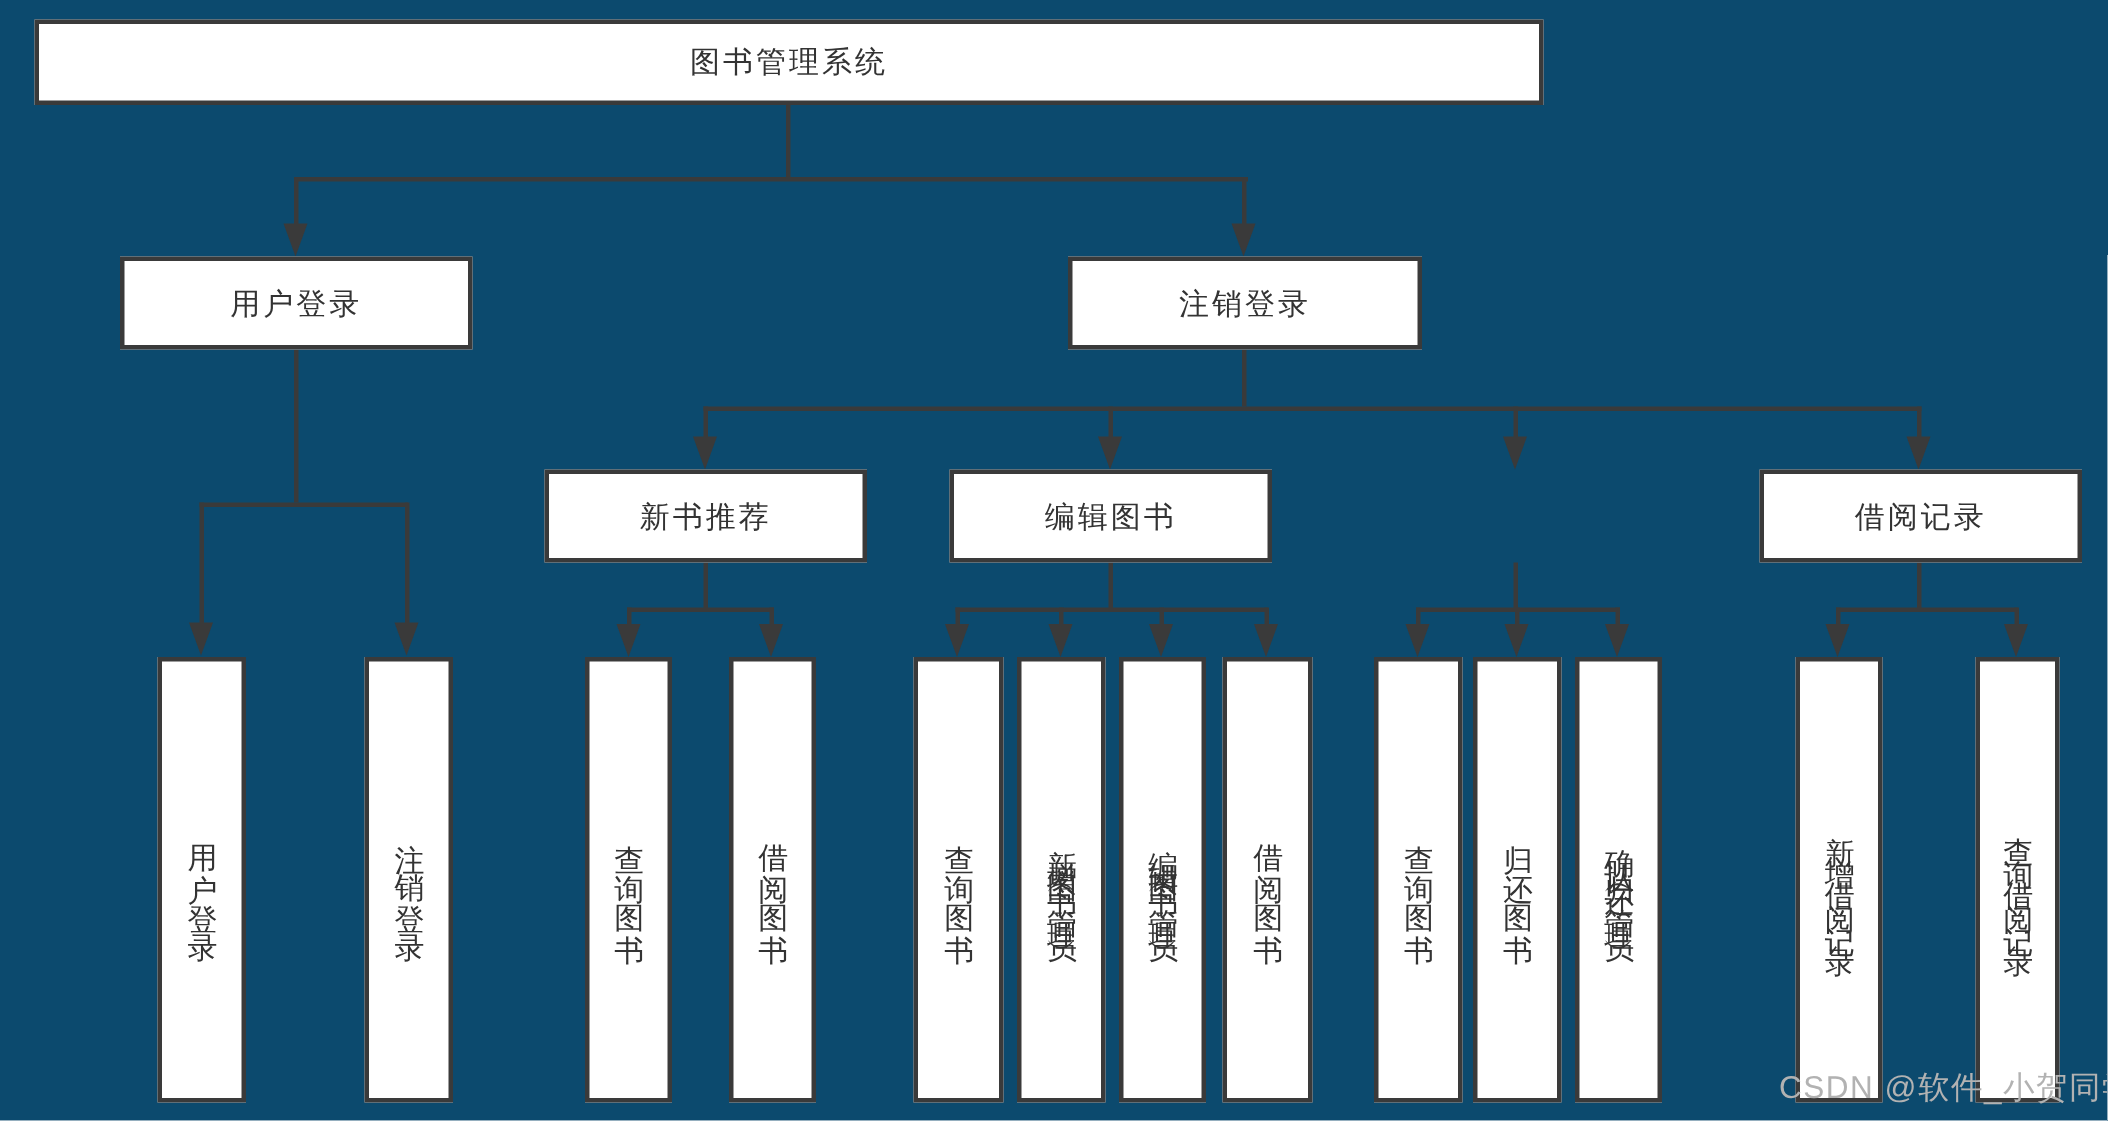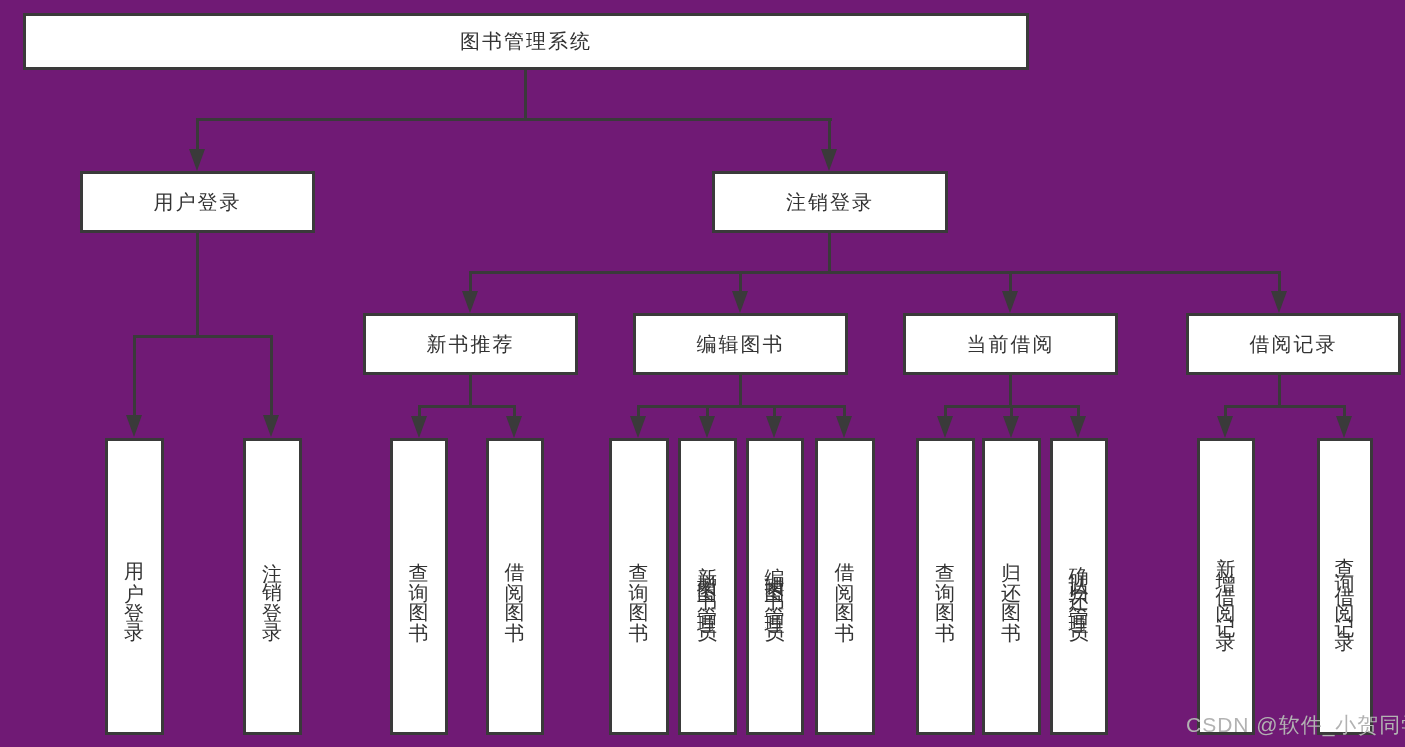--- a/index.html
+++ b/index.html
@@ -5,21 +5,21 @@
   html, body {
     margin: 0;
     padding: 0;
     background: #ffffff;
     font-family: "Liberation Sans", "DejaVu Sans", sans-serif;
   }
   #canvas {
     position: relative;
     width: 1405px;
     height: 747px;
-    background: #701a75;
+    background: #0c4a6e;
     overflow: hidden;
   }
   .box {
     position: absolute;
     background: #ffffff;
     border: 3px solid #3a3a3a;
     box-sizing: border-box;
     display: flex;
     align-items: center;
     justify-content: center;
@@ -115,24 +115,21 @@
     <div class="vline" style="left:1278px; top:271px; height:24px;"></div>
     <div class="arrow" style="left:1271px; top:291px;"></div>
   </div>
 
   <div class="box" style="left:363px; top:313px; width:215px; height:62px;">
     <span>新书推荐</span>
   </div>
   <div class="box" style="left:633px; top:313px; width:215px; height:62px;">
     <span>编辑图书</span>
   </div>
-  <div class="box" style="left:903px; top:313px; width:215px; height:62px;">
-    <span>当前借阅</span>
-  </div>
-  <div class="box" style="left:1173px; top:313px; width:215px; height:62px;margin-left:13px;">
+  <div class="box" style="left:1173px; top:313px; width:215px; height:62px;">
     <span>借阅记录</span>
   </div>
 
   <div>
     <div class="vline" style="left:469px; top:375px; height:33px;"></div>
     <div class="hline" style="left:418px; top:405px; width:98px;"></div>
     <div class="vline" style="left:418px; top:405px; height:14px;"></div>
     <div class="arrow" style="left:411px; top:416px;"></div>
     <div class="vline" style="left:513px; top:405px; height:14px;"></div>
     <div class="arrow" style="left:506px; top:416px;"></div>

